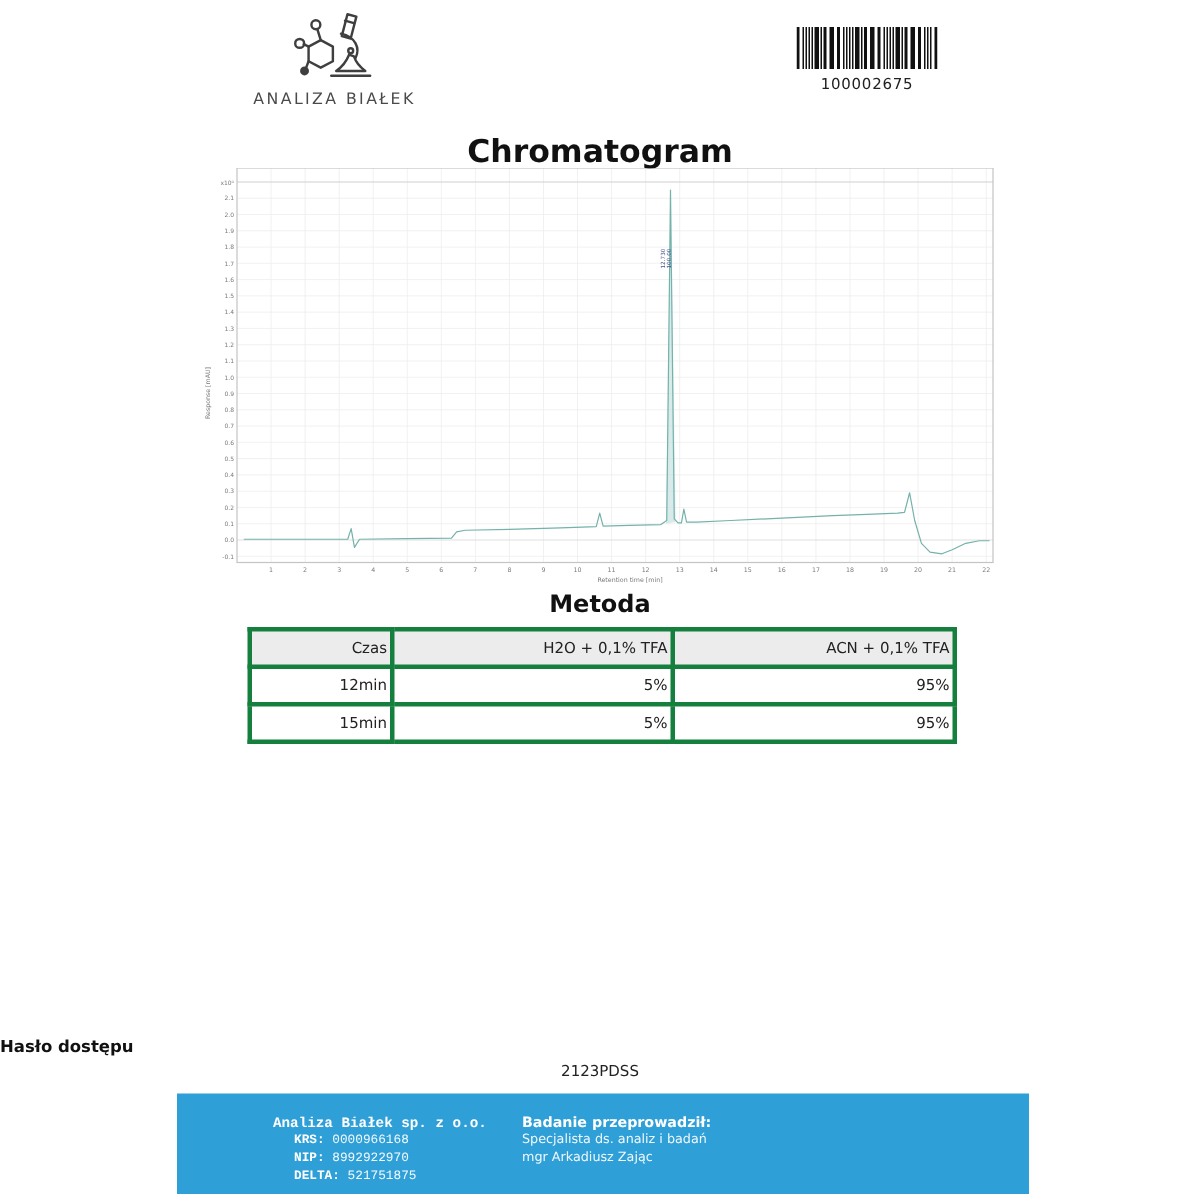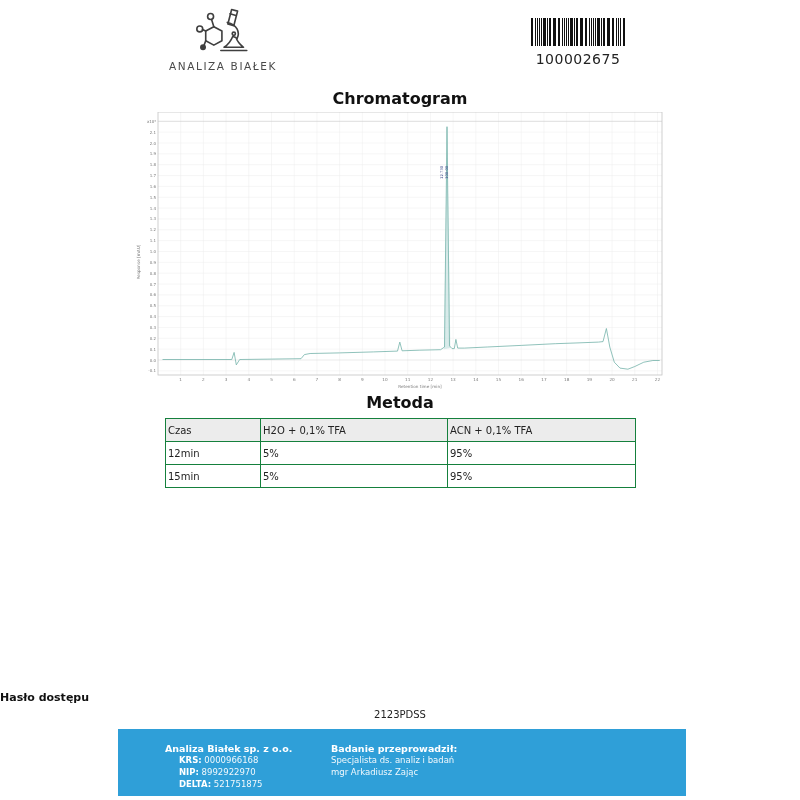--- a/index.html
+++ b/index.html
@@ -9,52 +9,52 @@
     overflow:hidden;
   }
   .abs{position:absolute;}
 
   
   .logo-block{left:168px;top:6px;width:110px;text-align:center;}
   .logo-text{font-size:10.5px;letter-spacing:1.6px;color:#4a4a4a;margin-top:2px;}
 
   
   .barcode-block{left:528px;top:18px;width:100px;text-align:center;}
-  .barcode-value{font-size:14px;color:#222;margin-top:1px;letter-spacing:0.5px;}
+  .barcode-value{font-size:10px;color:#222;margin-top:1px;letter-spacing:0.5px;}
 
   
   .section-title{left:0;width:800px;text-align:center;font-weight:bold;color:#111;}
-  .title-chromatogram{top:89px;font-size:16px;}
+  .title-chromatogram{top:89px;font-size:21px;}
   .title-metoda{top:393px;font-size:16px;}
 
   
   .chart-wrap{left:132px;top:112px;width:536px;height:282px;}
 
   
   .metoda-table{left:165px;top:418px;border-collapse:collapse;width:470px;table-layout:fixed;}
   .metoda-table th,.metoda-table td{
-    border:1px solid #15803d;height:22px;text-align:left;vertical-align:middle;
+    border:3px solid #15803d;height:22px;text-align:right;vertical-align:middle;
     font-size:10px;font-weight:normal;color:#222;padding:0 2px;
   }
   .metoda-table th{background:#ececec;}
   .metoda-table col.c0{width:95px;}
   .metoda-table col.c1{width:187px;}
   .metoda-table col.c2{width:188px;}
 
   
   .password-label{left:0;width:736px;top:691px;text-align:left;font-weight:bold;font-size:11px;color:#111;}
   .password-value{left:0;width:800px;top:709px;text-align:center;font-size:10px;color:#222;}
 
   
   .footer{left:118px;top:729px;width:568px;height:67px;display:flex;color:#ffffff;}
   .footer-col{padding-top:13px;line-height:1.38;}
   .footer-col .col-title{font-weight:bold;font-size:9.5px;}
   .footer-col .col-line{font-size:8.5px;color:rgba(255,255,255,0.93);}
   .footer-col .col-line b{color:#ffffff;margin-left:14px;}
-  .col-company{padding-left:47px;width:166px;}
+  .col-company{padding-left:64px;width:166px;font-family:Liberation Mono, monospace;}
   .col-location{width:188px;}
   .col-examiner{width:160px;}
 </style>
 </head>
 <body>
 
 <div class="abs logo-block">
   <svg width="54" height="48" viewBox="0 0 100 84">
     <g stroke="#3f3f3f" fill="none" stroke-width="3" stroke-linecap="round" stroke-linejoin="round">
       <path d="M33 36 L48 44 L48 62 L33 70 L18 62 L18 44 Z"></path>

